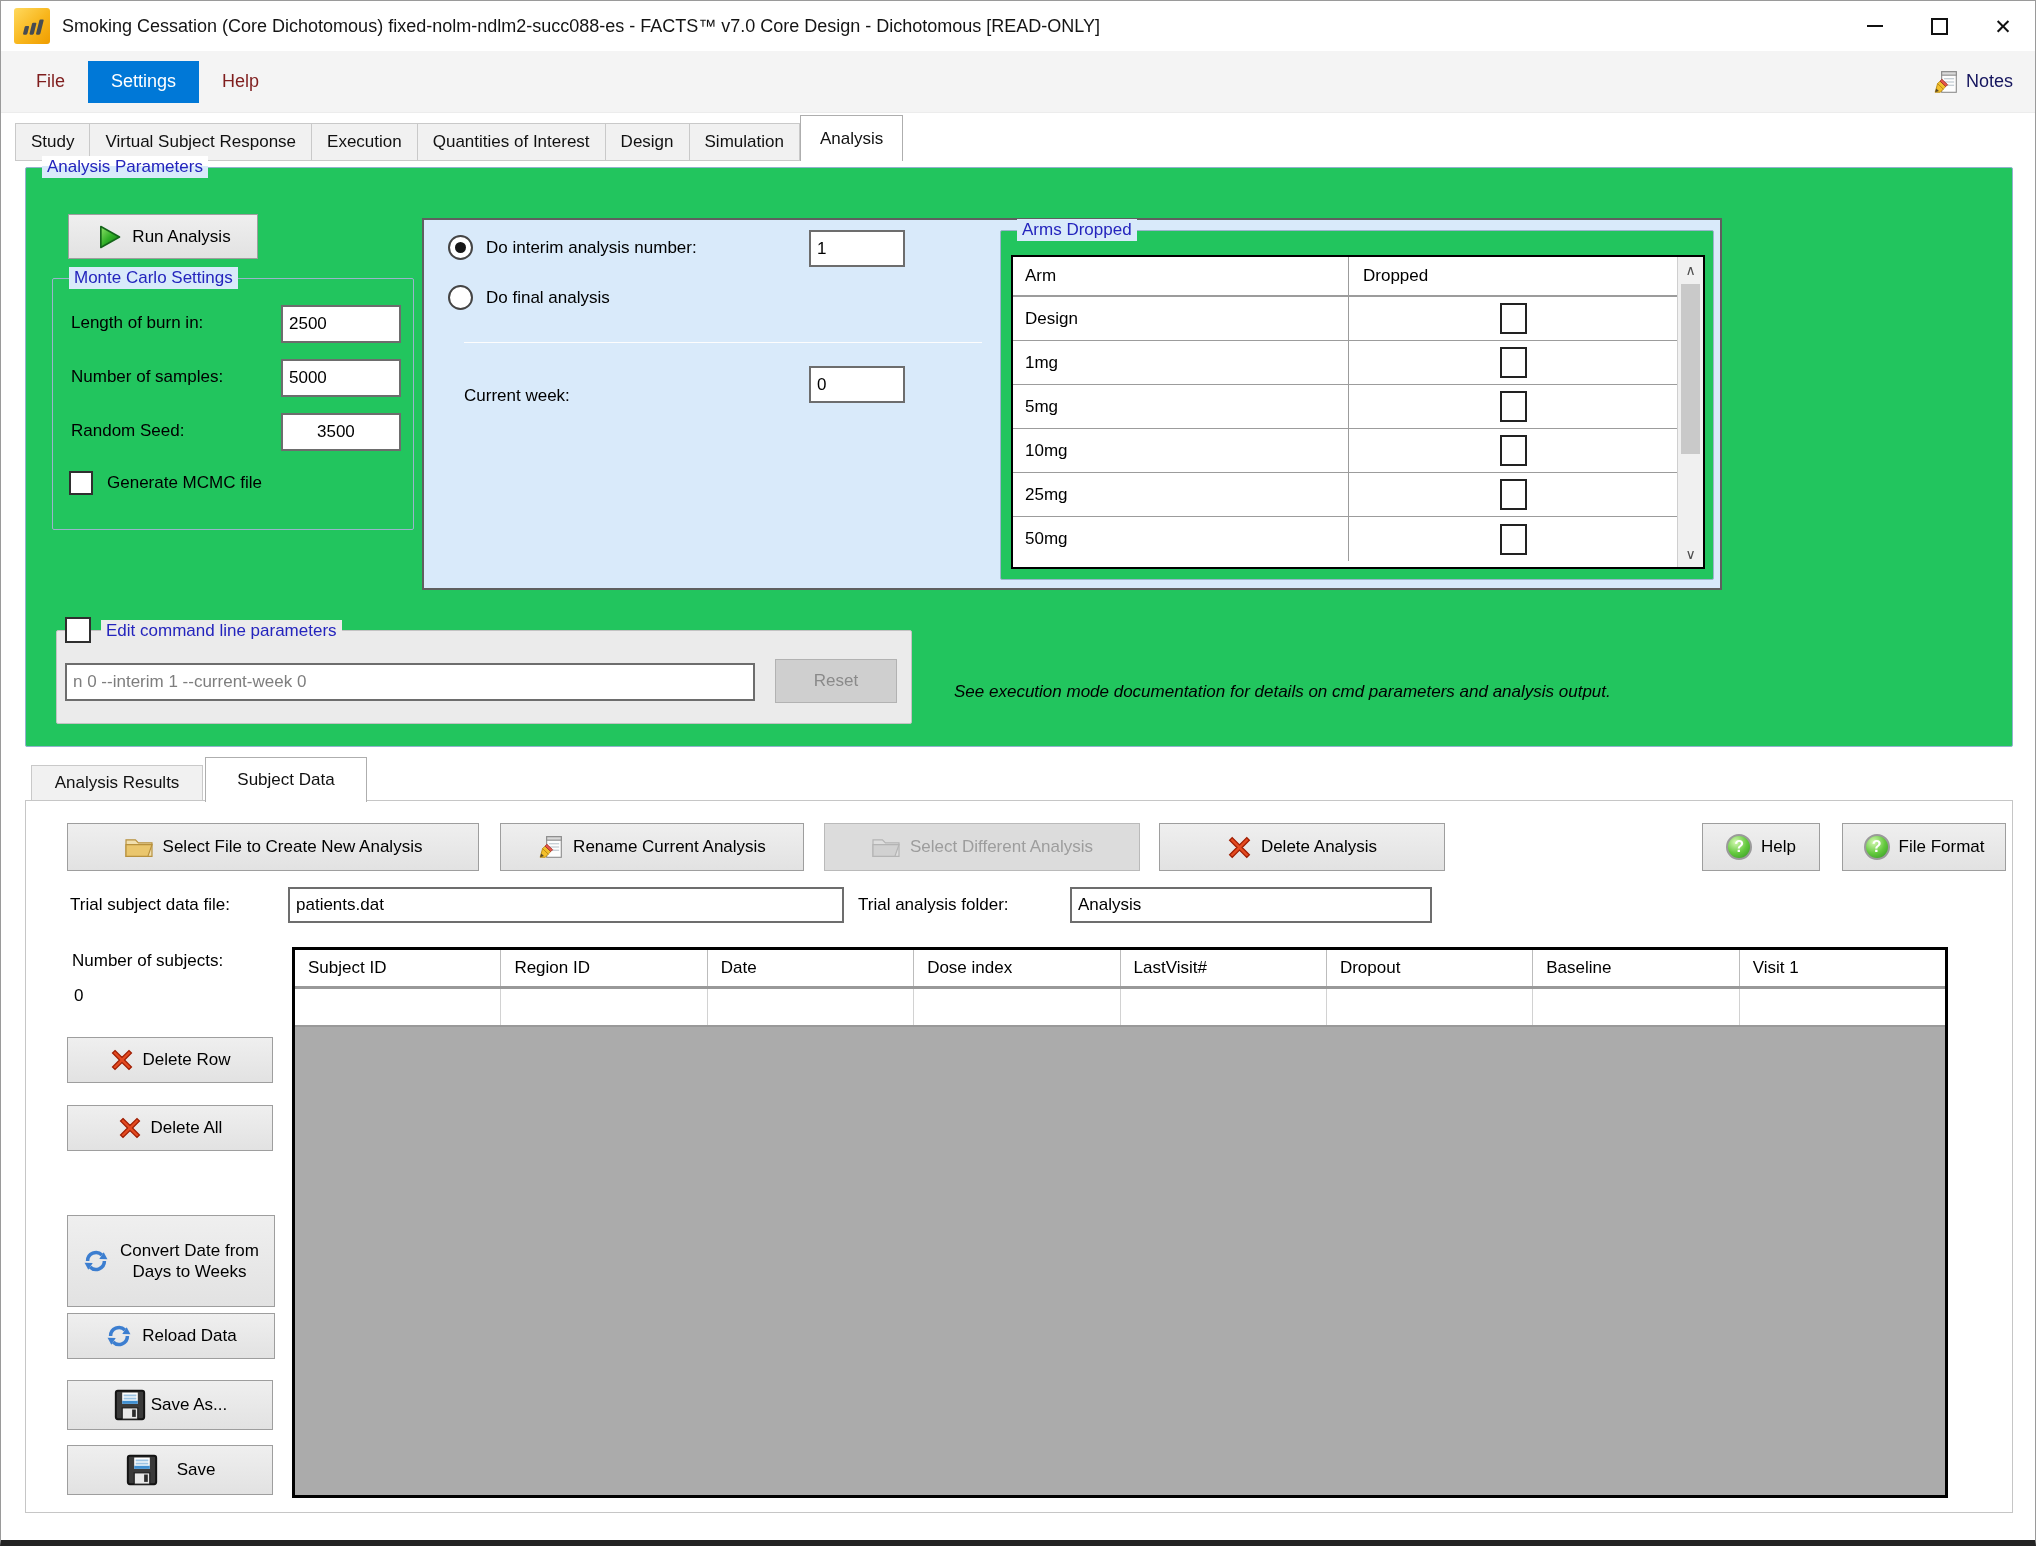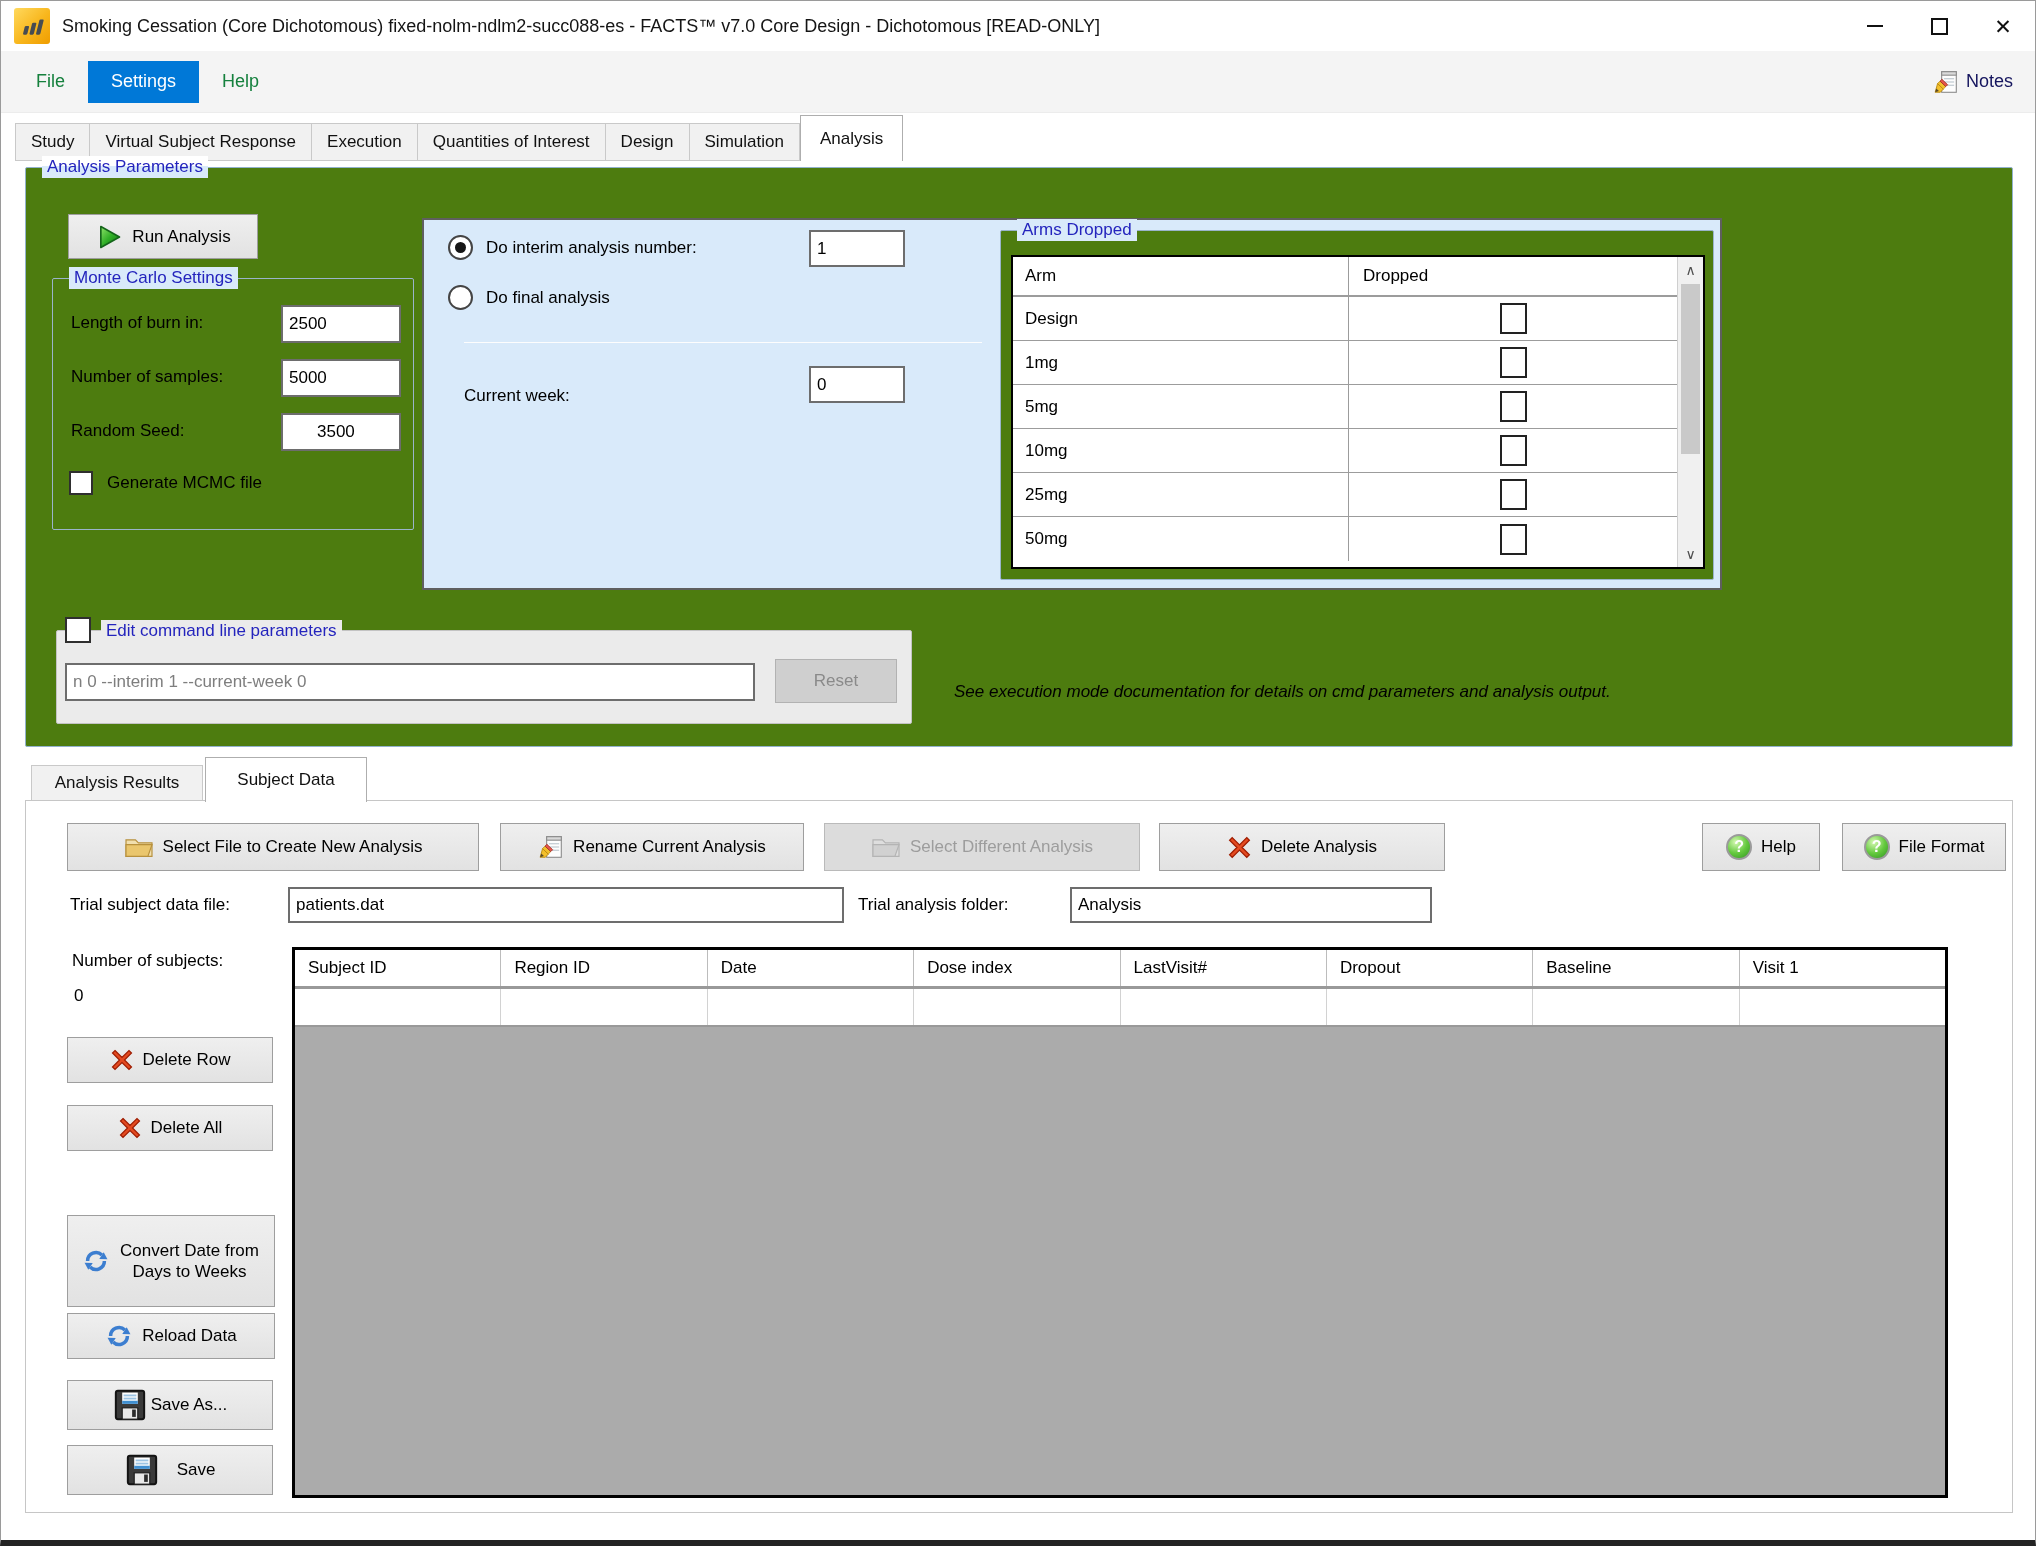--- a/index.html
+++ b/index.html
@@ -15,30 +15,30 @@
   #titlebar{position:absolute;left:0;top:0;right:0;height:50px;background:#fff;display:flex;align-items:center;}
   #app-icon{width:36px;height:36px;margin-left:13px;border-radius:3px;background:linear-gradient(135deg,#ffd95e 0%,#f8b61c 55%,#ef9d00 100%);display:flex;align-items:center;justify-content:center;}
   #title-text{margin-left:12px;font-size:18px;color:#141414;white-space:nowrap;}
   .wc{width:64px;height:50px;display:flex;align-items:center;justify-content:center;color:#111;}
   #win-controls{margin-left:auto;display:flex;}
   .min-bar{width:16px;height:2px;background:#111;display:block;}
   .max-box{width:17px;height:17px;border:2px solid #111;display:block;}
   .close-x{font-size:21px;line-height:1;}
   
   #menubar{position:absolute;left:0;top:50px;right:0;height:62px;background:#f4f4f4;display:flex;align-items:center;border-bottom:1px solid #ececec;}
-  .menu-item{height:42px;display:flex;align-items:center;padding:0 23px;font-size:18px;color:#15803d;}
+  .menu-item{height:42px;display:flex;align-items:center;padding:0 23px;font-size:18px;color:#7f1d1d;}
   .menu-item.sel{background:#0078d7;color:#fff;}
   #notes-btn{margin-left:auto;margin-right:22px;display:flex;align-items:center;gap:7px;font-size:18px;color:#15155e;}
   
   #main-tabs{position:absolute;left:14px;top:114px;height:46px;display:flex;align-items:flex-end;}
   .tab{height:38px;display:flex;align-items:center;padding:0 15px;background:#f1f1f1;border:1px solid #c9c9c9;border-left:none;font-size:17px;color:#111;}
   .tab:first-child{border-left:1px solid #c9c9c9;}
   .tab.active{height:46px;background:#fff;border:1px solid #aeaeae;border-bottom:none;padding:0 19px;position:relative;z-index:3;}
   
-  .gb{position:absolute;border:1px solid #92b2cd;background:#4d7c0f;border-radius:2px;}
+  .gb{position:absolute;border:1px solid #92b2cd;background:#22c55e;border-radius:2px;}
   .gb>.lg{position:absolute;top:-12px;left:16px;padding:0 5px;font-size:17px;color:#2424bd;background:#d9eafa;line-height:22px;white-space:nowrap;}
   .lg-split{background:linear-gradient(180deg,#ffffff 0 45%,#d9eafa 45% 100%) !important;}
   .gb-gray{border:1px solid #c3c3c3;background:#ebebeb;}
   .gb-gray>.lg{background:#ebebeb;}
   
   .btn{position:absolute;display:flex;align-items:center;justify-content:center;gap:9px;background:linear-gradient(#efefef,#e2e2e2);border:1px solid #9e9e9e;font-size:17px;color:#000;}
   .btn.dis{background:#dcdcdc;color:#9d9d9d;border-color:#bababa;}
   .btn-reset{background:#cfcfcf;color:#8a8a8a;border:1px solid #b2b2b2;}
   .tbox{position:absolute;background:#fff;border:2px solid #6d6d6d;font-family:"Liberation Sans",sans-serif;font-size:17px;color:#000;padding:0 6px;outline:none;}
   .tbox.gray{color:#7e7e7e;}

